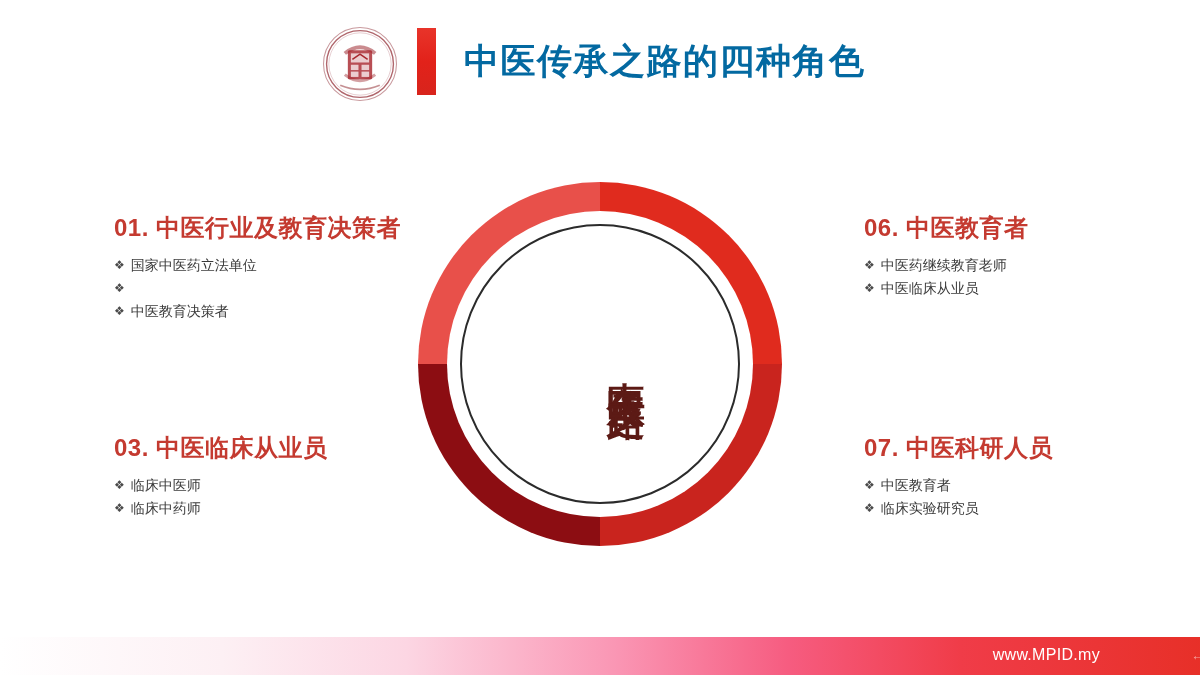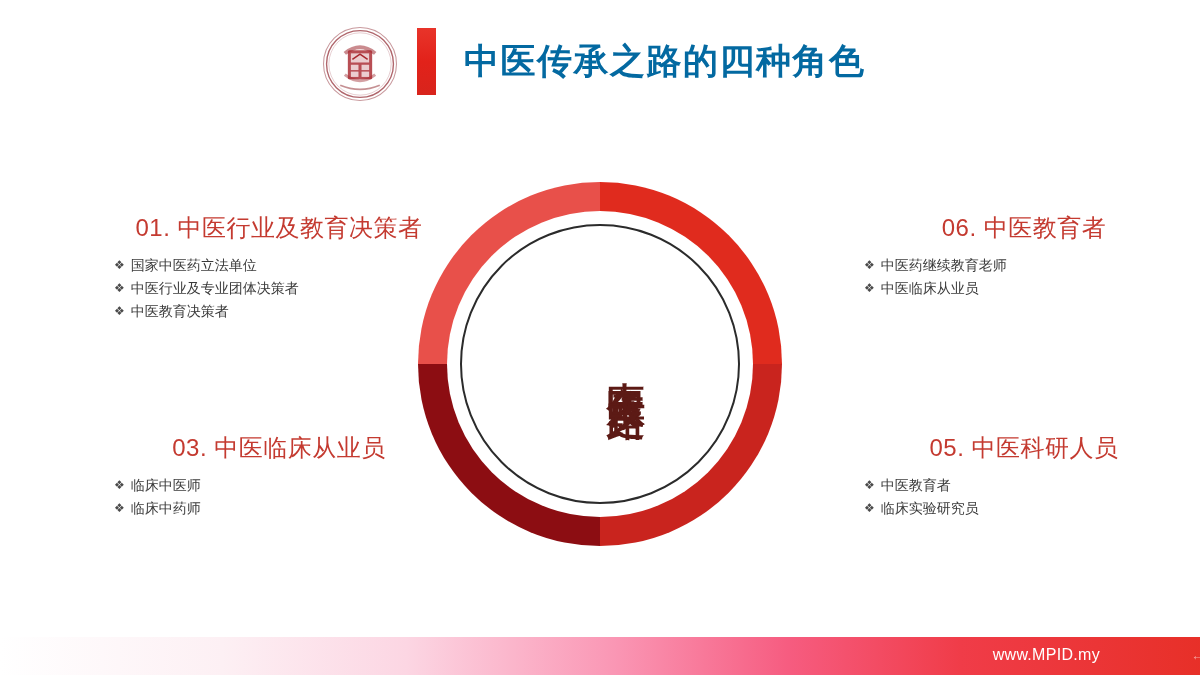--- a/index.html
+++ b/index.html
@@ -117,26 +117,25 @@
   .role-block {
     position: absolute;
   }
   .role-q1 { left: 114px; top: 212px; width: 330px; }
   .role-q2 { left: 864px; top: 212px; width: 320px; }
   .role-q3 { left: 114px; top: 432px; width: 330px; }
   .role-q4 { left: 864px; top: 432px; width: 320px; }
 
   .role-heading {
     font-size: 24px;
-    font-weight: normal;
+    font-weight: bold;
     color: #c43a30;
     letter-spacing: 0.5px;
     margin: 0 0 11px 0;
     white-space: nowrap;
-    text-align: center;
   }
   .role-list {
     list-style: none;
     margin: 0;
     padding: 0;
   }
   .role-list li {
     font-size: 14px;
     color: #3a3a3a;
     line-height: 21px;
@@ -230,21 +229,20 @@
 
 <div class="role-block role-q1">
   <div class="role-heading">01. 中医行业及教育决策者</div>
   <ul class="role-list">
     <li>
       <span class="bullet-mark">❖</span>
       <span>国家中医药立法单位</span>
     </li>
     <li>
       <span class="bullet-mark">❖</span>
-      <span>中医行业及专业团体决策者</span>
     </li>
     <li>
       <span class="bullet-mark">❖</span>
       <span>中医教育决策者</span>
     </li>
   </ul>
 </div>
 
 <div class="role-block role-q2">
   <div class="role-heading">06. 中医教育者</div>
@@ -268,21 +266,21 @@
       <span>临床中医师</span>
     </li>
     <li>
       <span class="bullet-mark">❖</span>
       <span>临床中药师</span>
     </li>
   </ul>
 </div>
 
 <div class="role-block role-q4">
-  <div class="role-heading">05. 中医科研人员</div>
+  <div class="role-heading">07. 中医科研人员</div>
   <ul class="role-list">
     <li>
       <span class="bullet-mark">❖</span>
       <span>中医教育者</span>
     </li>
     <li>
       <span class="bullet-mark">❖</span>
       <span>临床实验研究员</span>
     </li>
   </ul>

